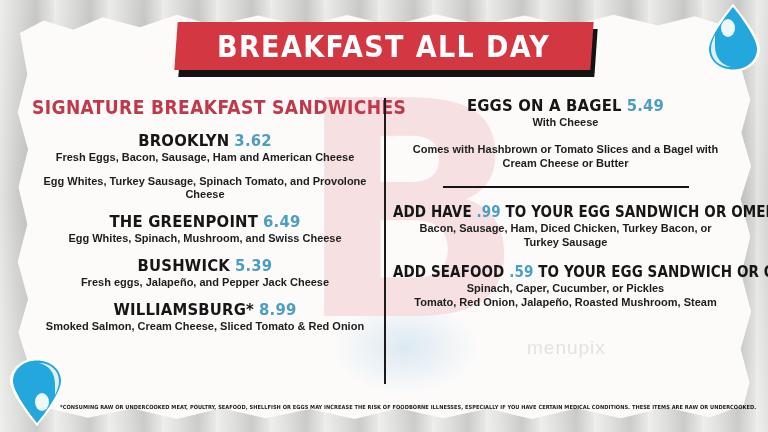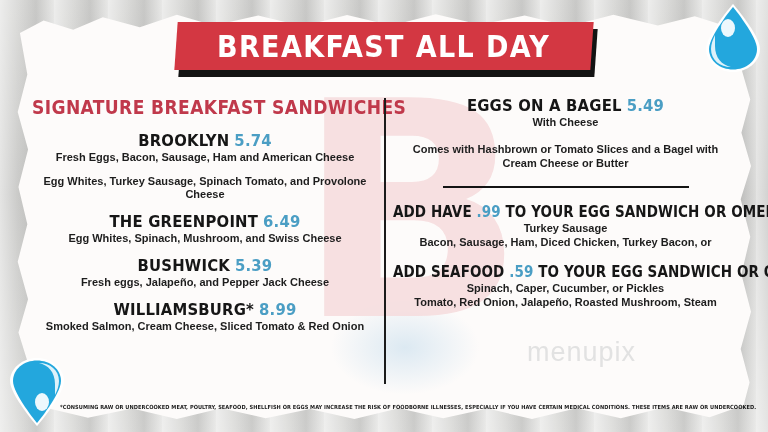--- a/index.html
+++ b/index.html
@@ -198,21 +198,21 @@
     white-space: nowrap;
   }
   .addon-title .price { color: #4b9ec4; }
 
   
   .menupix {
     position: absolute;
     left: 527px;
     top: 337px;
     font-family: "Liberation Sans", sans-serif;
-    font-size: 27px;
+    font-size: 19px;
     letter-spacing: 1px;
     color: #e2e2e2;
     -webkit-user-select: none;
     user-select: none;
   }
 
   
   .footer {
     position: absolute;
     left: 60px;
@@ -248,21 +248,21 @@
       <span class="banner-text">BREAKFAST ALL DAY</span>
     </div>
   </div>
 
   <div class="columns">
 
     <div class="col-left">
       <div class="section-title">SIGNATURE BREAKFAST SANDWICHES</div>
 
       <div class="item">
-        <div class="item-name">BROOKLYN<span class="item-price">5.74</span></div>
+        <div class="item-name">BROOKLYN<span class="item-price">3.62</span></div>
         <div class="item-desc">Fresh Eggs, Bacon, Sausage, Ham and American Cheese</div>
       </div>
 
       <div class="item">
         <div class="item-desc">Egg Whites, Turkey Sausage, Spinach Tomato, and Provolone Cheese</div>
       </div>
 
       <div class="item">
         <div class="item-name">THE GREENPOINT<span class="item-price">6.49</span></div>
         <div class="item-desc">Egg Whites, Spinach, Mushroom, and Swiss Cheese</div>
@@ -294,22 +294,22 @@
       </div>
 
       <div class="rule"></div>
 
       <div class="addon">
         <div class="addon-title">
           <span>ADD HAVE</span>
           <span class="price">.99</span>
           <span>TO YOUR EGG SANDWICH OR OMELET</span>
         </div>
+        <div class="item-desc">Bacon, Sausage, Ham, Diced Chicken, Turkey Bacon, or</div>
         <div class="item-desc">Turkey Sausage</div>
-        <div class="item-desc">Bacon, Sausage, Ham, Diced Chicken, Turkey Bacon, or</div>
       </div>
 
       <div class="addon" style="margin-top:14px;">
         <div class="addon-title">
           <span>ADD SEAFOOD</span>
           <span class="price">.59</span>
           <span>TO YOUR EGG SANDWICH OR OMELET</span>
         </div>
         <div class="item-desc">Spinach, Caper, Cucumber, or Pickles</div>
         <div class="item-desc">Tomato, Red Onion, Jalapeño, Roasted Mushroom, Steam</div>

